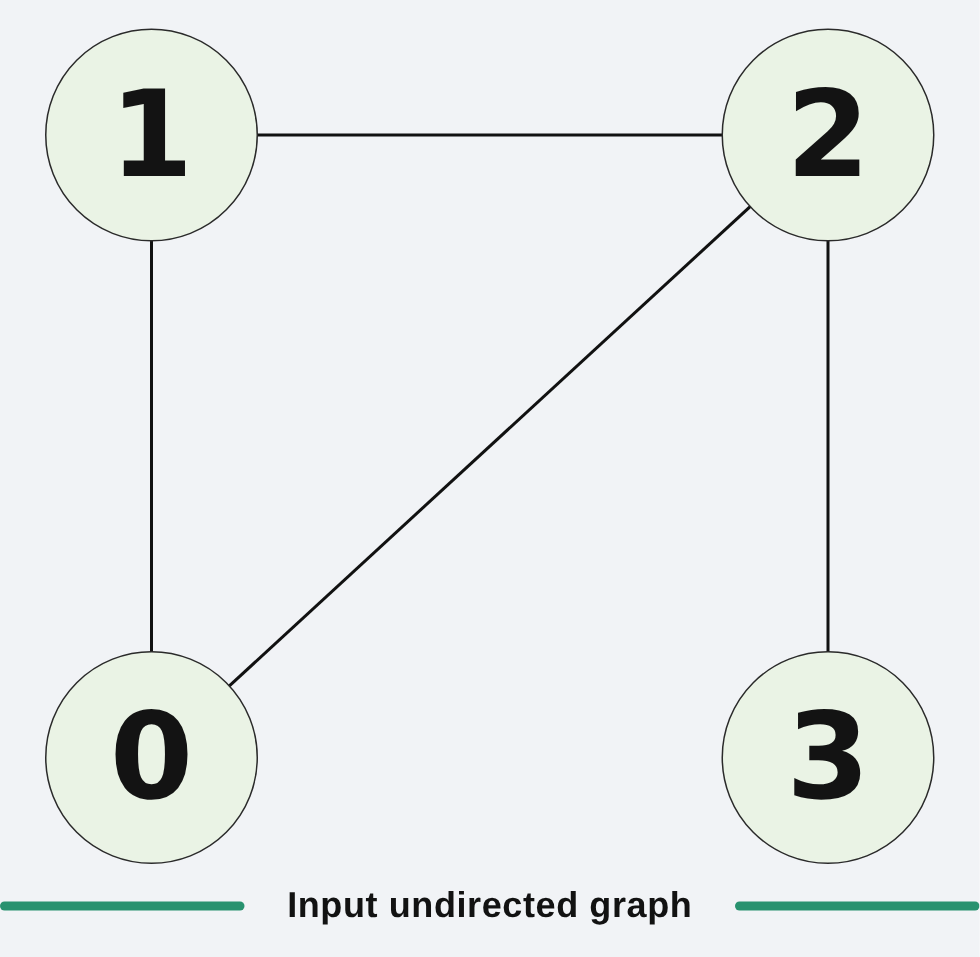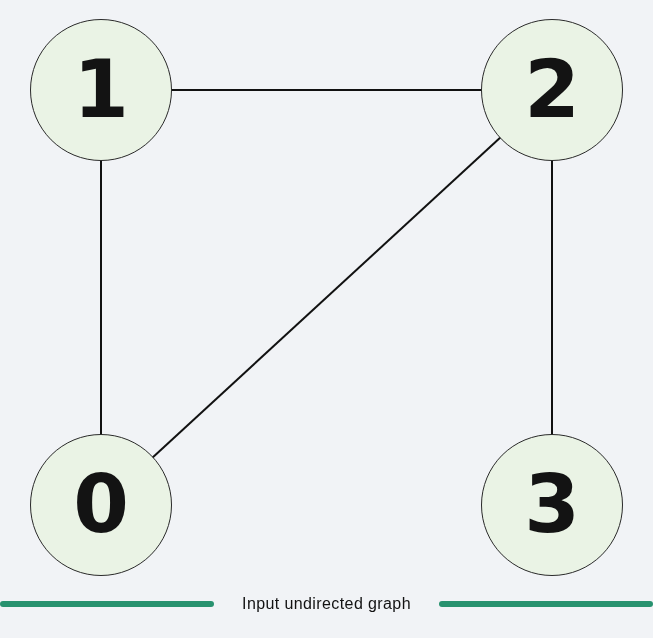--- a/index.html
+++ b/index.html
@@ -43,22 +43,22 @@
     align-items: center;
   }
   .caption-rule {
     flex: 1 1 auto;
     height: 6px;
     border-radius: 3px;
   }
   .caption-text {
     flex: 0 0 auto;
     margin: 0 28px;
-    font-size: 16px;
-    font-weight: 400;
+    font-size: 24px;
+    font-weight: 700;
     letter-spacing: 0.4px;
     color: #121212;
     white-space: nowrap;
   }
 </style>
 </head>
 <body>
 
 <div class="stage" style="background: rgb(241, 243, 246);">
   <svg class="edge-layer" viewBox="0 0 653 638" xmlns="http://www.w3.org/2000/svg">

